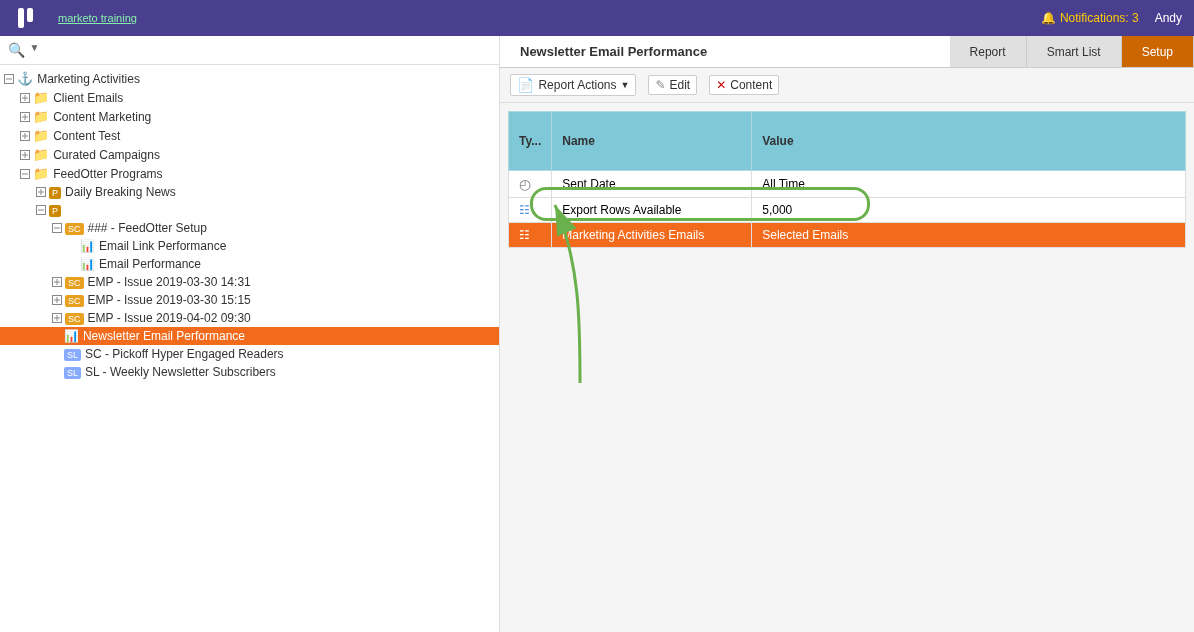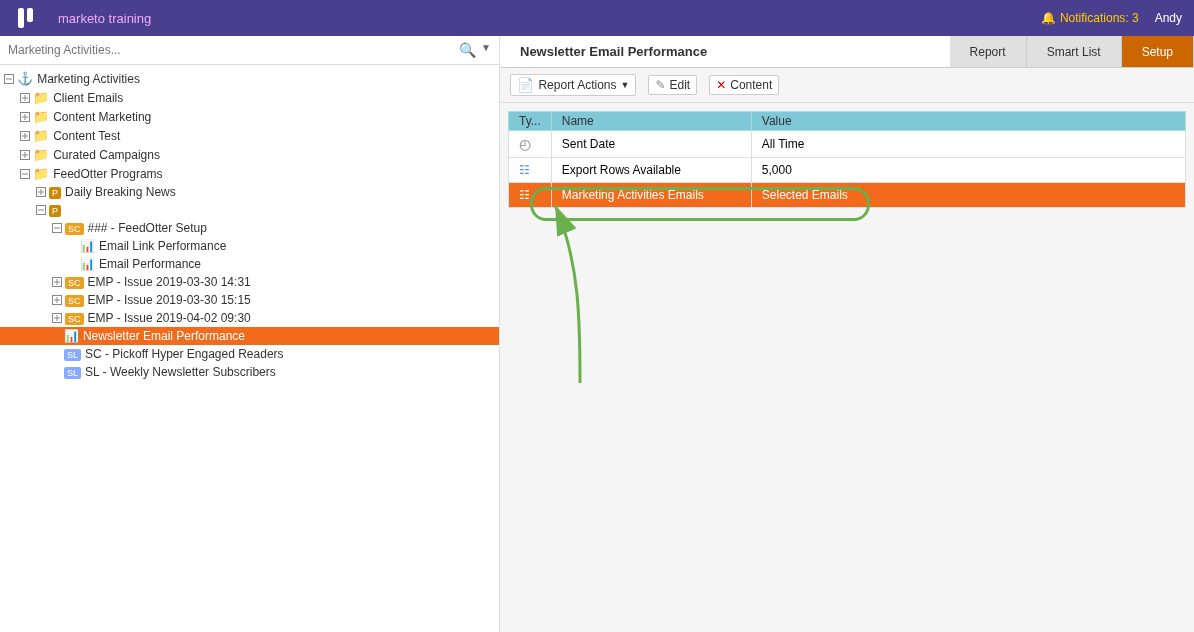--- a/index.html
+++ b/index.html
@@ -12,21 +12,21 @@
       display: flex;
       align-items: center;
       justify-content: space-between;
       padding: 0 12px;
       color: white;
       flex-shrink: 0;
     }
     .top-bar-left { display: flex; align-items: center; gap: 10px; }
     .logo { width: 36px; height: 36px; background: #4a3f8f; display: flex; align-items: center; justify-content: center; }
     .logo svg { width: 28px; height: 28px; }
-    .app-name { color: #f0abfc; font-size: 13px; }
+    .app-name { color: #86efac; font-size: 11px; text-decoration: underline; }
     .top-bar-right { display: flex; align-items: center; gap: 16px; }
     .notifications { color: #ffcc00; font-size: 12px; display: flex; align-items: center; gap: 4px; }
     .user-name { color: white; font-size: 12px; }
 
     
     .main-layout { display: flex; flex: 1; overflow: hidden; }
 
     
     .sidebar {
       width: 500px;
@@ -136,23 +136,23 @@
 
     .settings-table {
       width: 100%;
       border-collapse: collapse;
       background: white;
     }
     .settings-table thead th {
       background: #7ec8d8;
       color: #333;
       text-align: left;
-      padding: 2px 10px;
-      font-size: 12px;
-      font-weight: normal;
+      padding: 22px 10px;
+      font-size: 12px;
+      font-weight: bold;
       border: 1px solid #b0d8e0;
     }
     .settings-table tr.section-header td {
       background: #d8d8d8;
       padding: 4px 8px;
       font-size: 12px;
       color: #333;
       border: 1px solid #ccc;
     }
     .settings-table tr.data-row td {
@@ -190,21 +190,20 @@
       🔔 <span>Notifications: 3</span>
     </span>
     <span class="user-name">Andy</span>
   </div>
 </div>
 
 <div class="main-layout">
 
   <div class="sidebar">
     <div class="search-bar">
-      <input class="search-input" type="text" placeholder="Marketing Activities..." style="">
       <div class="search-icons">
         <span style="cursor:pointer; color:#666; font-size:14px;">🔍</span>
         <span style="cursor:pointer; color:#666; font-size:10px;">▼</span>
       </div>
     </div>
     <div class="tree" id="tree-container">
         <div class="tree-item indent-0 ">
           <span style="display:inline-block;width:10px;height:10px;border:1px solid #888;position:relative;margin-right:3px;vertical-align:middle;">
             <span style="position:absolute;width:6px;height:1px;background:#888;top:50%;left:50%;transform:translate(-50%,-50%);"></span>
           </span>

